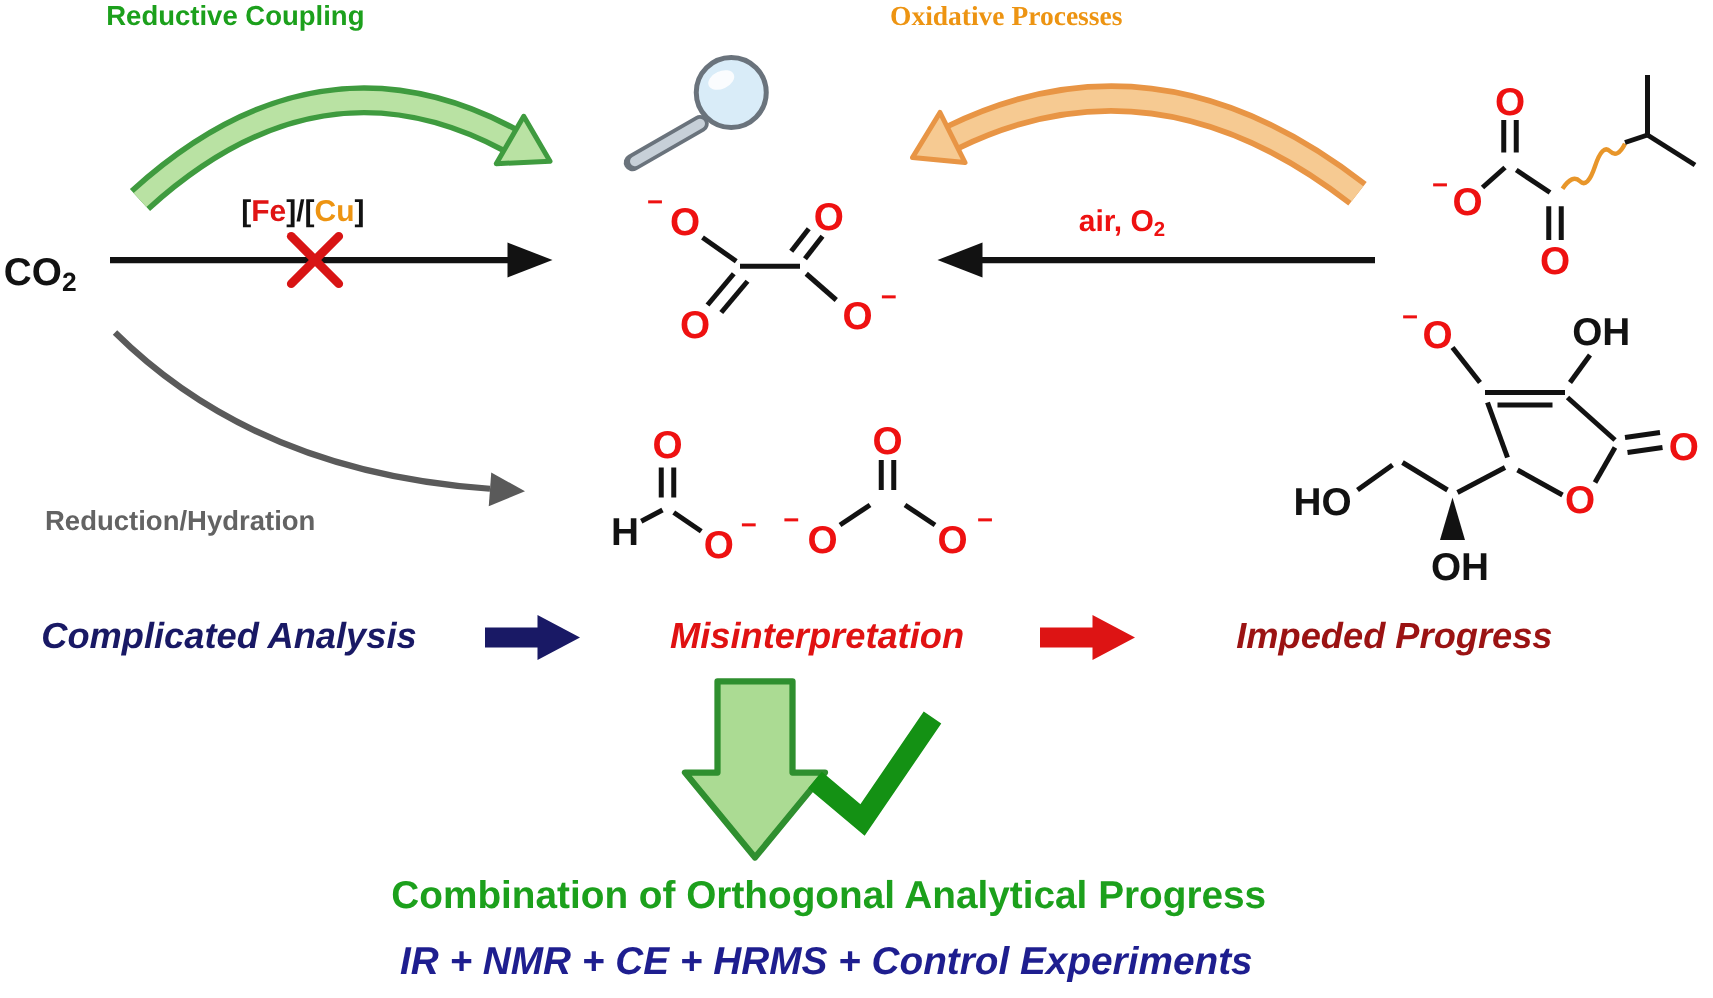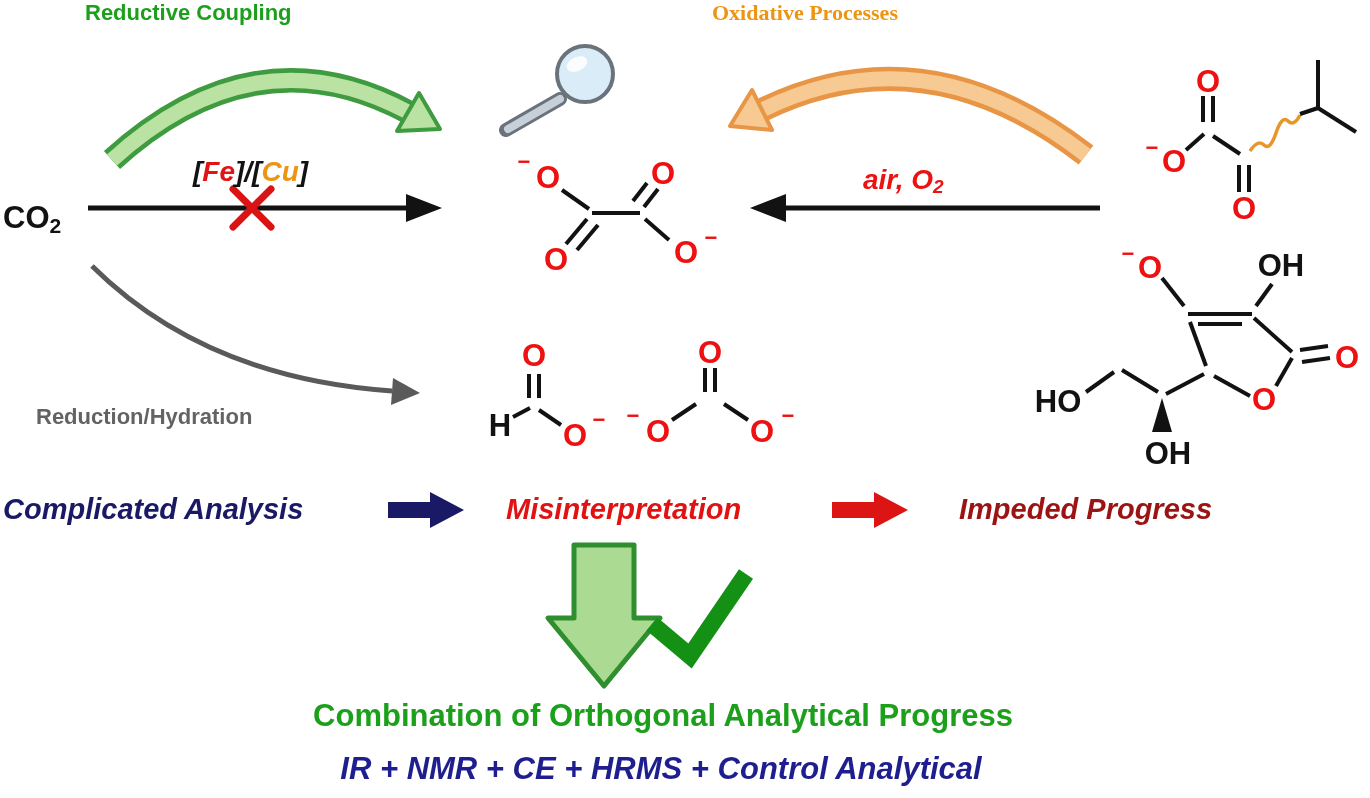--- a/index.html
+++ b/index.html
@@ -13,22 +13,22 @@
   .orange{color:#ed9412;font-family:Liberation Serif, serif;}
   .red{color:#e01212;}
   .darkred{color:#9b1313;}
   .navy{color:#191965;}
   .navy2{color:#1e1e8f;}
   .gray{color:#636363;}
   .blk{color:#121212;}
   .it{font-style:italic;}
   .f30{font-size:22px;}
   .f31{font-size:31px;}
-  .f29{font-size:29px;}
-  .f28{font-size:28px;font-style:italic;}
+  .f29{font-size:29px;margin-left:30px;}
+  .f28{font-size:24px;}
   .sub{font-size:0.68em;vertical-align:-0.22em;}
   .fe{color:#e01414;}
   .cu{color:#ed9412;}
   .ctr{transform:translateX(-50%);}
   
   text{font-family:"Liberation Sans","DejaVu Sans",sans-serif;font-weight:bold;text-anchor:middle;}
   .atom{font-size:31px;fill:#ee1111;}
   .atomblk{font-size:31px;fill:#121212;}
   .chg{font-size:22px;fill:#ee1111;}
   .bond{stroke:#121212;stroke-width:4;fill:none;}
@@ -196,15 +196,15 @@
   <div class="lbl gray f30" style="left:36px;top:405px;">Reduction/Hydration</div>
 
   <div class="lbl navy it f29" style="left:3px;top:494px;">Complicated Analysis</div>
 
   <div class="lbl red it f29" style="left:506px;top:494px;">Misinterpretation</div>
 
   <div class="lbl darkred it f29" style="left:959px;top:494px;">Impeded Progress</div>
 
   <div class="lbl green f31 ctr" style="left:663px;top:700px;">Combination of Orthogonal Analytical Progress</div>
 
-  <div class="lbl navy2 it f31 ctr" style="left:661px;top:753px;">IR + NMR + CE + HRMS + Control Analytical</div>
+  <div class="lbl navy2 it f31 ctr" style="left:661px;top:753px;">IR + NMR + CE + HRMS + Control Experiments</div>
 
 </div>
 
 </body></html>

